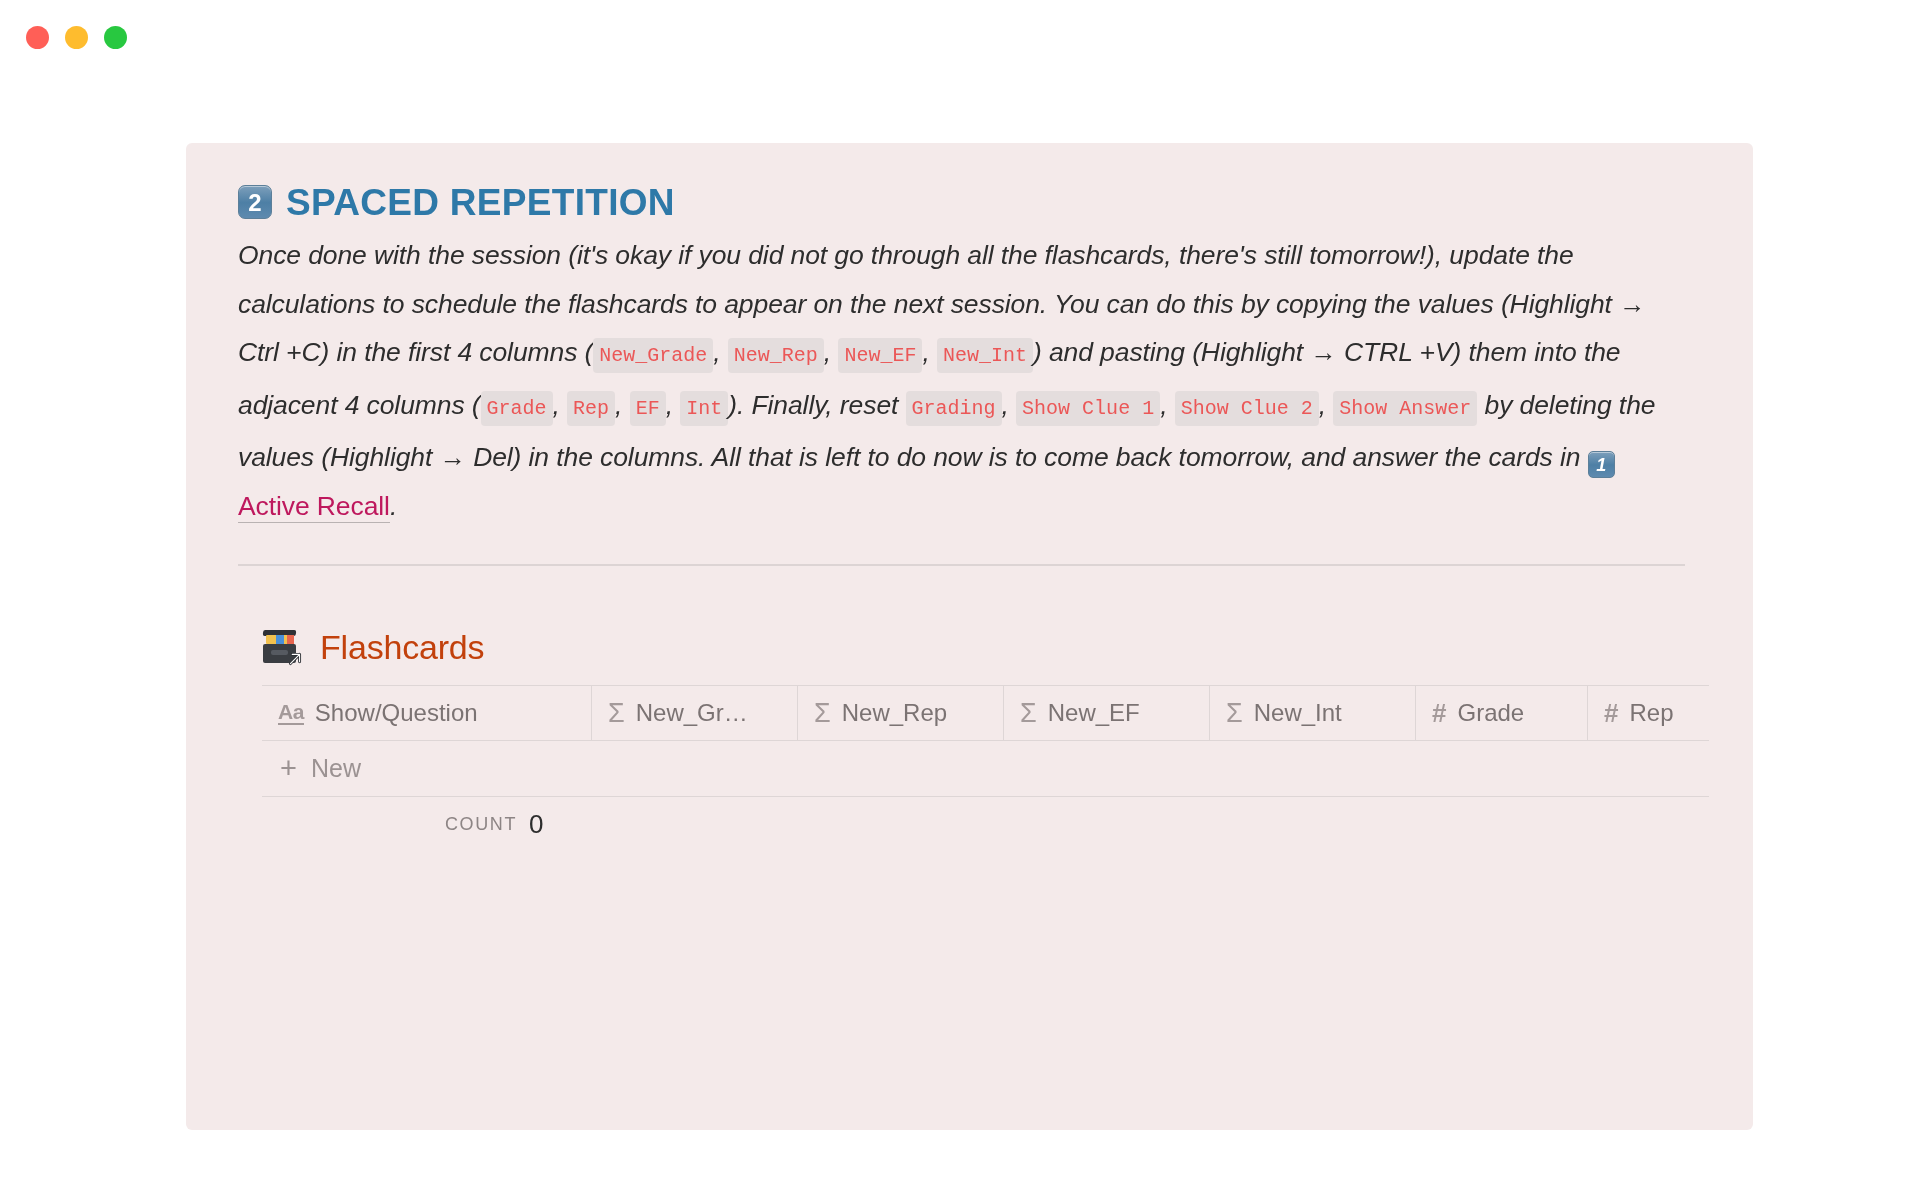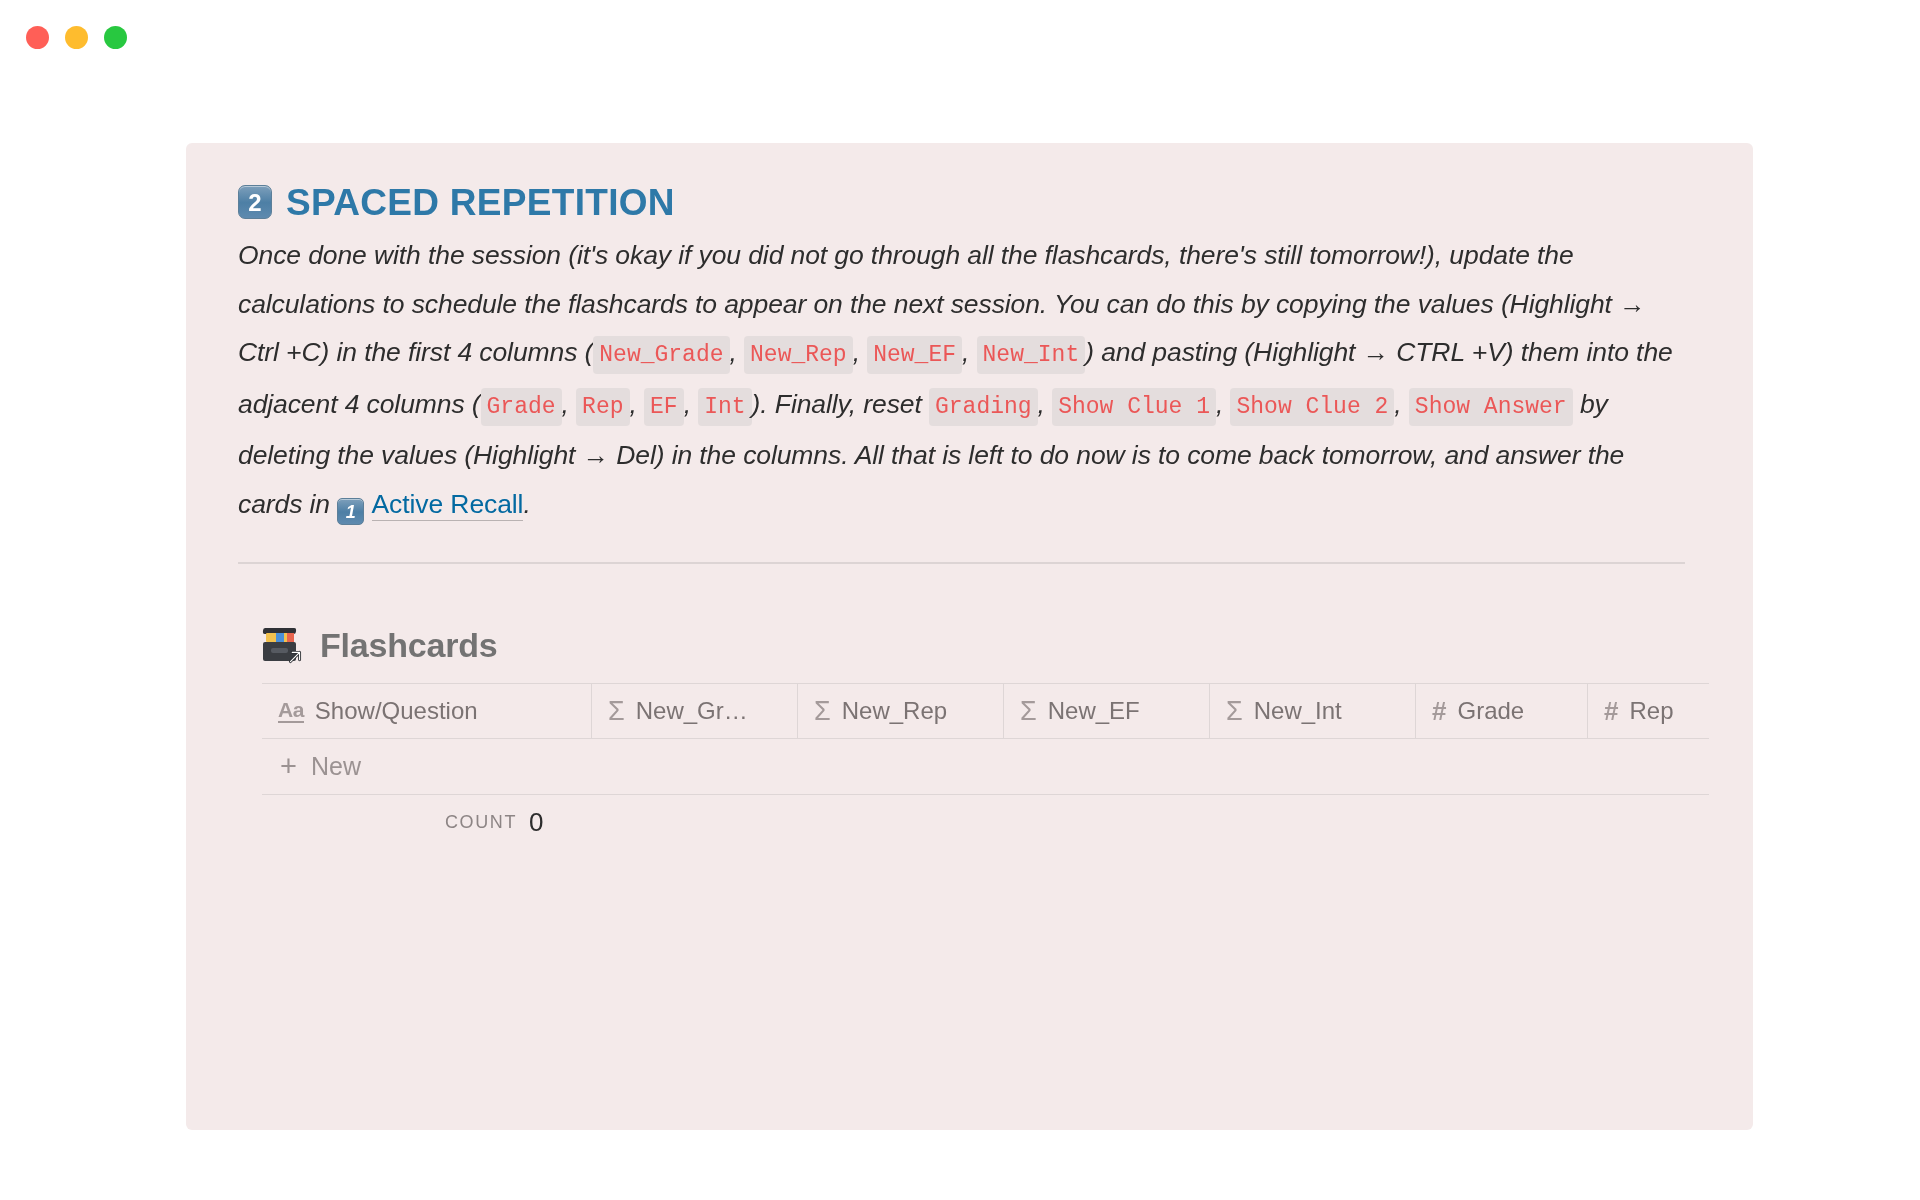--- a/index.html
+++ b/index.html
@@ -85,31 +85,31 @@
     line-height: 48.5px;
     color: #2d2d2d;
     font-style: italic;
     max-width: 1455px;
     letter-spacing: -0.1px;
   }
 
   code.chip {
     font-family: "Liberation Mono", monospace;
     font-style: normal;
-    font-size: 23px;
+    font-size: 20px;
     color: #eb5757;
     background: #e4dddd;
     border-radius: 4px;
     padding: 6px 6px;
     letter-spacing: 0;
     white-space: nowrap;
   }
 
   a.inline-link {
-    color: #0369a1;
+    color: #be185d;
     font-style: normal;
     text-decoration: none;
     border-bottom: 1px solid #b9b2b2;
     padding-bottom: 1px;
   }
 
   .divider {
     margin: 34px 0 0 0;
     height: 2px;
     background: #dcd4d4;
@@ -121,22 +121,22 @@
 
   .db-title-row {
     display: flex;
     align-items: center;
     gap: 16px;
     margin-left: 24px;
     margin-bottom: 18px;
   }
   .db-title {
     font-size: 34px;
-    font-weight: 700;
-    color: #737373;
+    font-weight: 400;
+    color: #c2410c;
     letter-spacing: -0.2px;
   }
 
   
   .cardbox-icon {
     position: relative;
     width: 42px; height: 38px;
     flex: 0 0 auto;
   }
   .cardbox-icon .lid {

